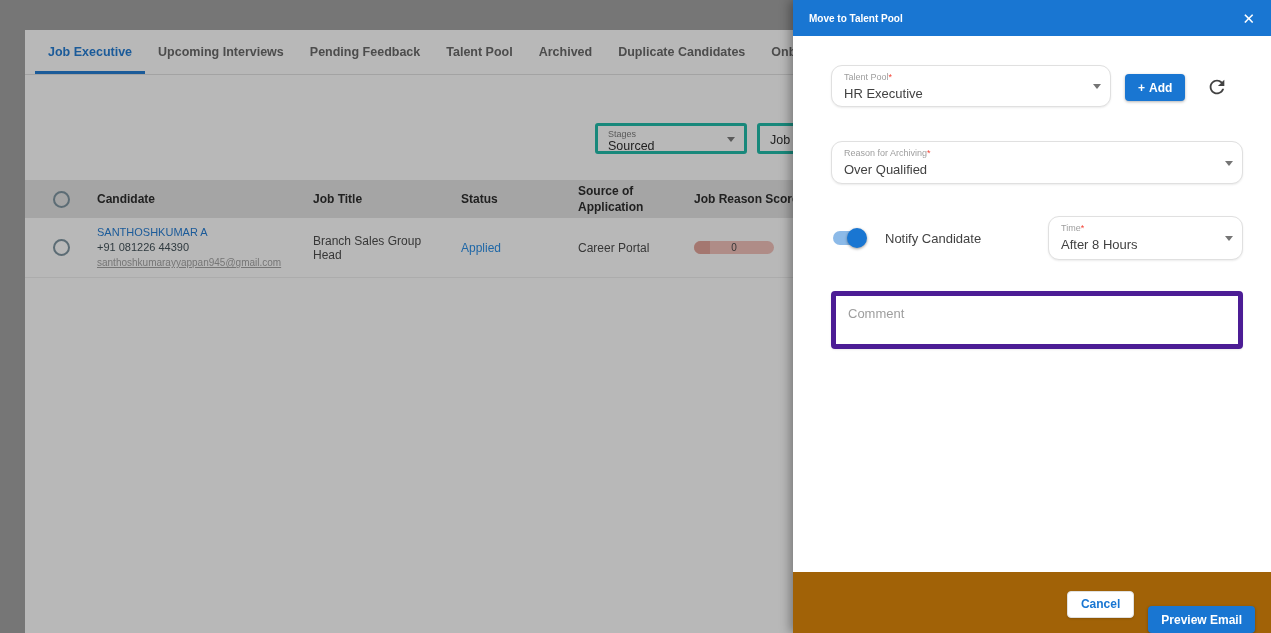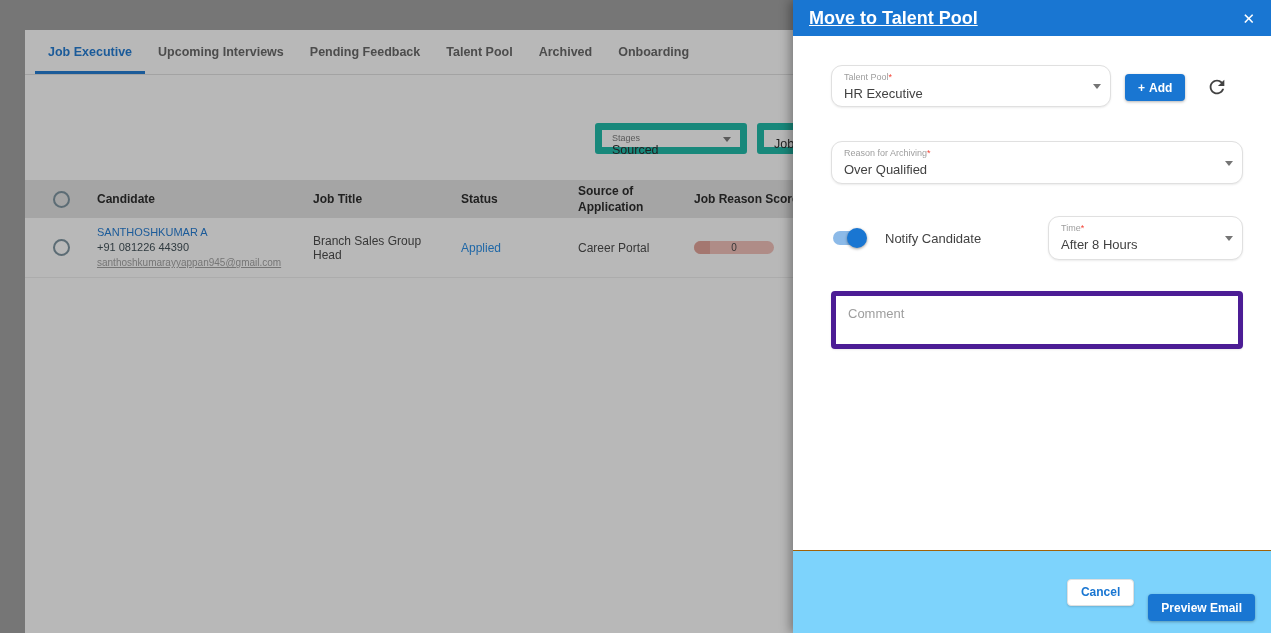--- a/index.html
+++ b/index.html
@@ -9,21 +9,21 @@
   .screen { position: relative; width: 1271px; height: 633px; overflow: hidden; }
 
   
   .page-card { position: absolute; left: 25px; top: 30px; right: 0; bottom: 0; background: #ffffff; }
 
   .tabbar { display: flex; height: 45px; align-items: stretch; border-bottom: 1px solid #e0e0e0; padding-left: 10px; }
   .tab { display: flex; align-items: center; padding: 0 13px; font-size: 12.5px; font-weight: bold; color: #616161; white-space: nowrap; cursor: pointer; }
   .tab.active { color: #1976d2; box-shadow: inset 0 -3px 0 #1976d2; }
 
   .filters { position: absolute; left: 570px; top: 93px; display: flex; gap: 10px; }
-  .select-sm { position: relative; width: 152px; height: 31px; border: 7px solid #14b8a6; border-radius: 3px; background: #fff; padding: 3px 24px 0 10px; cursor: pointer; }
+  .select-sm { position: relative; width: 152px; height: 31px; border: 3px solid #14b8a6; border-radius: 3px; background: #fff; padding: 3px 24px 0 10px; cursor: pointer; }
   .select-sm .sel-label { display: block; font-size: 9px; line-height: 10px; color: #757575; }
   .select-sm .sel-value { display: block; font-size: 12.5px; line-height: 15px; color: #212121; }
   .select-sm.partial { width: 150px; padding-top: 7px; }
   .caret { position: absolute; right: 9px; top: 50%; margin-top: -2px; width: 0; height: 0;
            border-left: 4.5px solid transparent; border-right: 4.5px solid transparent; border-top: 5px solid #757575; }
 
   .table { position: absolute; left: 0; right: 0; top: 150px; }
   .thead { display: flex; align-items: center; background: #e3e3e3; height: 38px; font-size: 12px; font-weight: bold; color: #212121; }
   .trow  { display: flex; align-items: center; background: #fff; height: 60px; border-bottom: 1px solid #eeeeee; font-size: 12px; color: #424242; }
   .col { padding-right: 14px; }
@@ -43,21 +43,21 @@
   .score-fill { position: absolute; left: 0; top: 0; bottom: 0; width: 16px; background: #e2a096; }
   .score-text { position: relative; font-size: 10px; color: #424242; }
 
   
   .backdrop { position: absolute; inset: 0; background: rgba(33,33,33,0.32); }
 
   
   .modal { position: absolute; top: 0; right: 0; width: 478px; height: 633px; background: #ffffff;
            box-shadow: -3px 0 10px rgba(0,0,0,0.35); display: flex; flex-direction: column; }
   .modal-header { height: 36px; flex: 0 0 36px; background: #1976d2; color: #ffffff; display: flex; align-items: center; padding: 0 16px; }
-  .modal-title { font-size: 18px; font-weight: bold; text-decoration: underline; }
+  .modal-title { font-size: 10px; font-weight: bold; }
   .modal-close { margin-left: auto; font-size: 15px; line-height: 15px; cursor: pointer; }
 
   .modal-body { position: relative; flex: 1; }
 
   .field { position: absolute; background: #fff; border: 1px solid #e0e0e0; border-radius: 11px;
            box-shadow: 0 1px 2px rgba(0,0,0,0.08); padding: 6px 26px 6px 12px; cursor: pointer; }
   .field-label { font-size: 9px; line-height: 11px; color: #9e9e9e; }
   .field-label .req { color: #f44336; }
   .field-value { font-size: 13px; line-height: 17px; color: #424242; margin-top: 2px; white-space: nowrap; }
 
@@ -74,37 +74,38 @@
   .switch { position: relative; width: 36px; height: 20px; cursor: pointer; }
   .switch .track { position: absolute; left: 2px; top: 3px; width: 32px; height: 14px; border-radius: 7px; background: #1976d2; opacity: 0.5; }
   .switch .thumb { position: absolute; right: 0; top: 0; width: 20px; height: 20px; border-radius: 50%; background: #1976d2; box-shadow: 0 1px 3px rgba(0,0,0,0.4); }
   .notify-label { font-size: 13px; color: #424242; }
 
   .comment { position: absolute; left: 38px; top: 255px; width: 412px; height: 58px; border: 5px solid #4c1d95; border-radius: 4px;
              box-shadow: 0 1px 2px rgba(0,0,0,0.08); resize: none; padding: 10px 12px; font-size: 13px; color: #424242;
              font-family: "Liberation Sans", sans-serif; outline: none; }
   .comment::placeholder { color: #9e9e9e; }
 
-  .modal-footer { flex: 0 0 44px; border-top: 1px solid #a16207; display: flex; align-items: center; justify-content: flex-end; gap: 14px; padding: 12px 16px; background: #7dd3fc; }
+  .modal-footer { flex: 0 0 44px; border-top: 3px solid #a16207; display: flex; align-items: center; justify-content: flex-end; gap: 14px; padding: 0 16px; background: #a16207; }
   .btn { height: 27px; padding: 0 13px; border-radius: 4px; font-size: 12px; font-weight: bold; font-family: inherit; cursor: pointer; }
   .btn-cancel { background: #fff; border: 1px solid #e0e0e0; color: #1976d2; box-shadow: 0 1px 2px rgba(0,0,0,0.15); }
   .btn-preview { background: #1976d2; border: none; color: #fff; box-shadow: 0 1px 3px rgba(0,0,0,0.3); margin-top: 31px; }
 </style>
 </head>
 <body>
 
 <div class="screen">
 
   <div class="page-card">
     <div class="tabbar">
       <div class="tab active">Job Executive</div>
       <div class="tab">Upcoming Interviews</div>
       <div class="tab">Pending Feedback</div>
       <div class="tab">Talent Pool</div>
       <div class="tab">Archived</div>
+      <div class="tab">Duplicate Candidates</div>
       <div class="tab">Onboarding</div>
     </div>
 
     <div class="filters">
       <div class="select-sm">
         <span class="sel-label">Stages</span>
         <span class="sel-value">Sourced</span>
         <span class="caret"></span>
       </div>
       <div class="select-sm partial">

